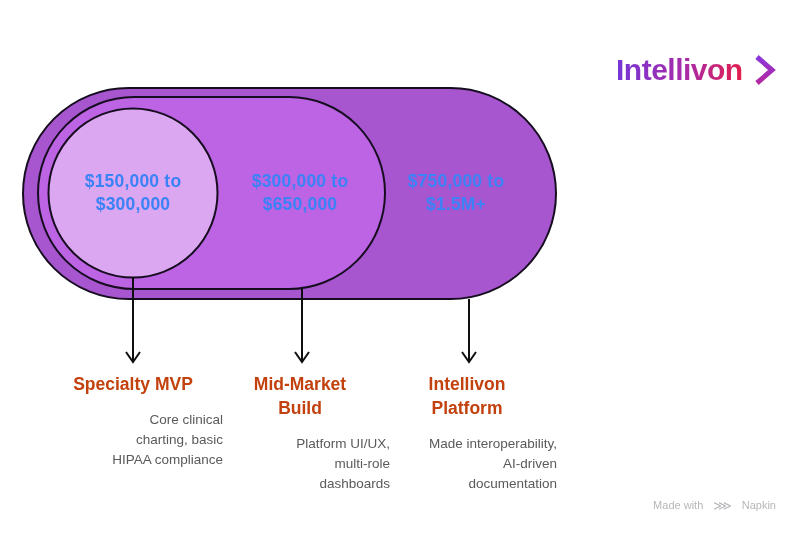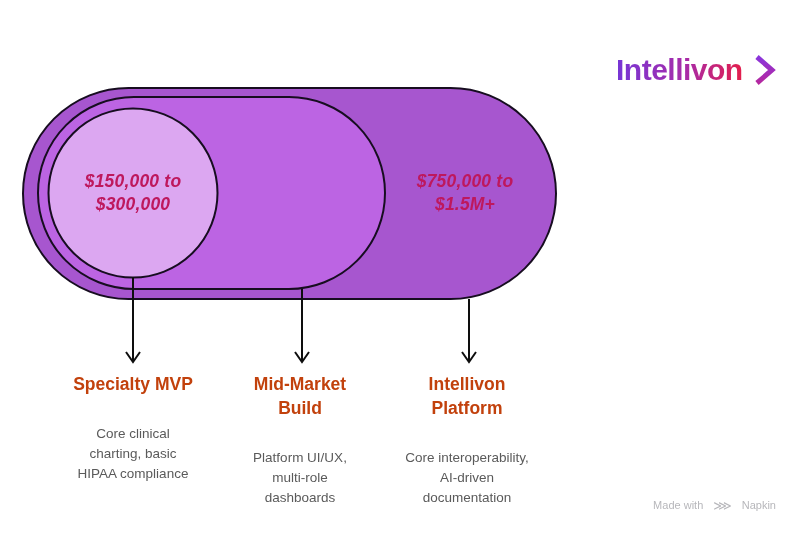--- a/index.html
+++ b/index.html
@@ -11,54 +11,54 @@
     background: #ffffff;
     overflow: hidden;
   }
   .diagram-svg { position: absolute; left: 0; top: 0; }
 
   .range-label {
     position: absolute;
     top: 170px;
     width: 150px;
     text-align: center;
-    color: #be185d;
+    color: #3b82f6;
     font-size: 17.5px;
     font-weight: bold;
     line-height: 23px;
     white-space: pre-line;
     letter-spacing: 0.2px;
-    font-style: italic;
   }
   .range-1 { left: 58px; }
   .range-2 { left: 225px; }
-  .range-3 { left: 390px; }
+  .range-3 { left: 381px; }
 
   .col {
     position: absolute;
     top: 372px;
     width: 180px;
     text-align: center;
   }
   .col-1 { left: 43px; }
   .col-2 { left: 210px; }
   .col-3 { left: 377px; }
   .col-title {
     font-size: 17.5px;
     font-weight: bold;
     color: #c2410c;
     line-height: 24px;
     white-space: pre-line;
   }
   .col-desc {
-    margin-top: 28px;
+    margin-top: 14px;
     font-size: 13.5px;
     color: #5a5a5a;
     line-height: 20px;
     white-space: pre-line;
+    text-align: right;
   }
 
   .logo {
     position: absolute;
     left: 616px;
     top: 53px;
     display: flex;
     align-items: center;
     gap: 11px;
   }
@@ -108,20 +108,22 @@
       </g>
       <g>
         <line x1="469" y1="299" x2="469" y2="361"></line>
         <polyline points="462,352 469,362 476,352"></polyline>
       </g>
     </g>
   </svg>
 
   <div class="range-label range-1">$150,000 to
 $300,000</div>
+  <div class="range-label range-2">$300,000 to
+$650,000</div>
   <div class="range-label range-3">$750,000 to
 $1.5M+</div>
 
   <div class="logo">
     <span class="logo-text">Intellivon</span>
     <svg width="22" height="32" viewBox="0 0 22 32">
       <defs>
         <linearGradient id="chevGrad" x1="0" y1="0" x2="0" y2="1">
           <stop offset="0" stop-color="#8a35dc"></stop>
           <stop offset="1" stop-color="#b5279f"></stop>
@@ -140,21 +142,21 @@
   <div class="col col-2">
     <div class="col-title">Mid-Market
 Build</div>
     <div class="col-desc">Platform UI/UX,
 multi-role
 dashboards</div>
   </div>
   <div class="col col-3">
     <div class="col-title">Intellivon
 Platform</div>
-    <div class="col-desc">Core interoperability,
+    <div class="col-desc">Made interoperability,
 AI-driven
 documentation</div>
   </div>
 
   <div class="footer">
     <span>Made with</span>
     <span class="napkin-glyph">⋙</span>
     <span>Napkin</span>
   </div>
 

